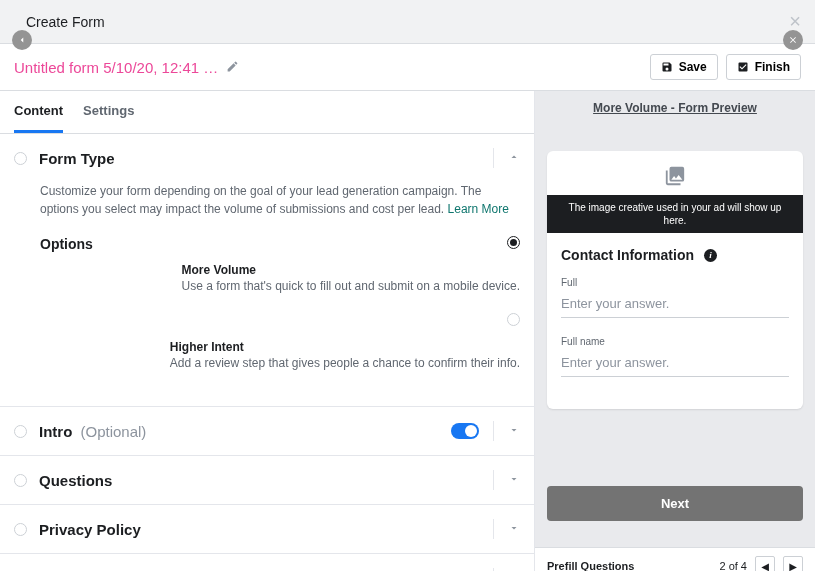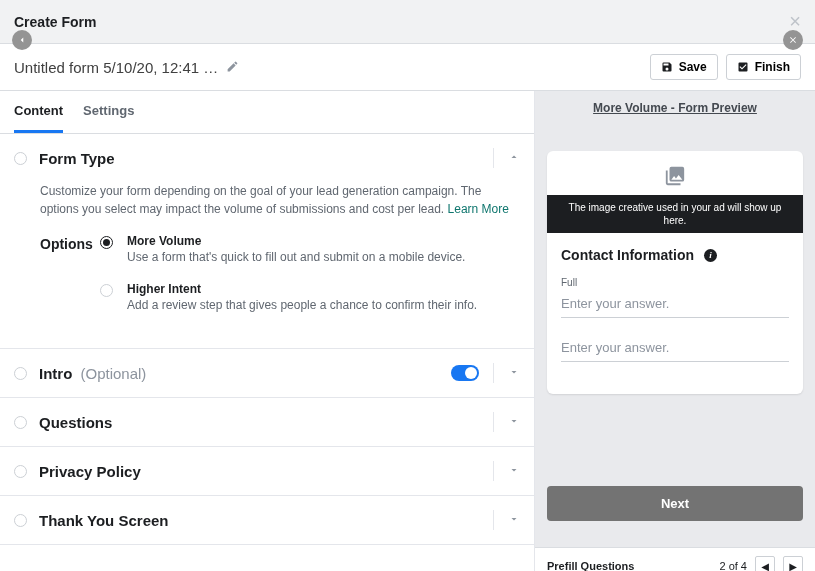--- a/index.html
+++ b/index.html
@@ -1,21 +1,21 @@
 <!DOCTYPE html>
 <html><head>
 <meta charset="utf-8">
 <style>
 * { margin: 0; padding: 0; box-sizing: border-box; }
 body { font-family: Helvetica, Arial, sans-serif; font-size: 13px; color: #1c1e21; background: #fff; width: 815px; height: 571px; overflow: hidden; }
 .modal-header { background: #f1f2f3; border-bottom: 1px solid #dadde1; padding: 10px 14px; display: flex; justify-content: space-between; align-items: center; }
-.modal-title { font-weight: 700; font-size: 14px; }
+.modal-title { font-weight: 400; font-size: 14px; margin-left: 12px; }
 .close-x { color: #bec3c9; font-size: 20px; cursor: pointer; }
 .title-bar { display: flex; justify-content: space-between; align-items: center; padding: 10px 14px; border-bottom: 1px solid #dadde1; }
-.form-name { font-size: 15px; color: #404040; display: flex; align-items: center; gap: 8px; }
+.form-name { font-size: 15px; color: #ec4899; display: flex; align-items: center; gap: 8px; }
 .pencil { color: #8d949e; cursor: pointer; }
 .actions { display: flex; gap: 8px; }
 .btn { display: inline-flex; align-items: center; gap: 6px; padding: 5px 10px; border: 1px solid #ccd0d5; background: #fff; border-radius: 3px; font-weight: 600; font-size: 12px; cursor: pointer; }
 .btn svg { width: 12px; height: 12px; fill: #1c1e21; }
 .main { display: flex; height: calc(571px - 34px - 44px); }
 .left { flex: 1; border-right: 1px solid #e4e6eb; overflow-y: auto; }
 .tabs { display: flex; padding: 0 14px; border-bottom: 1px solid #dadde1; }
 .tab { padding: 12px 0; margin-right: 20px; font-size: 13px; font-weight: 600; color: #606770; cursor: pointer; border-bottom: 3px solid transparent; }
 .tab.active { color: #1c1e21; border-bottom-color: #1877f2; }
 .section { border-bottom: 1px solid #e4e6eb; }
@@ -25,21 +25,21 @@
 .optional { color: #8d949e; font-weight: 400; margin-left: 4px; }
 .section-right { display: flex; align-items: center; gap: 14px; }
 .chevron { color: #8d949e; }
 .divider-v { width: 1px; height: 20px; background: #e4e6eb; }
 .section-body { padding: 0 14px 18px 40px; }
 .section-desc { color: #606770; font-size: 12px; line-height: 1.5; margin-bottom: 4px; }
 .learn-more { color: #0f766e; cursor: pointer; }
 .options-row { display: flex; margin-top: 16px; }
 .options-label { width: 60px; font-size: 14px; font-weight: 600; padding-top: 2px; }
 .option-list { flex: 1; }
-.option { display: flex; align-items: flex-start; gap: 14px; margin-bottom: 18px; }
+.option { display: flex; align-items: flex-end; gap: 14px; margin-bottom: 18px; flex-direction: column; }
 .option .rb { width: 13px; height: 13px; border: 1.5px solid #1c1e21; border-radius: 50%; display: flex; align-items: center; justify-content: center; flex-shrink: 0; margin-top: 2px; cursor: pointer; }
 .option .rb.off { border-color: #ccd0d5; }
 .option .rb .dot { width: 7px; height: 7px; background: #1c1e21; border-radius: 50%; }
 .option-text .opt-title { font-size: 12px; font-weight: 600; margin-bottom: 2px; }
 .option-text .opt-desc { font-size: 12px; color: #606770; }
 .toggle { width: 28px; height: 16px; background: #1877f2; border-radius: 8px; position: relative; cursor: pointer; }
 .toggle::after { content: ''; position: absolute; width: 12px; height: 12px; background: #fff; border-radius: 50%; top: 2px; right: 2px; }
 .right { width: 280px; background: #e9eaed; display: flex; flex-direction: column; }
 .preview-header { text-align: center; font-size: 12px; font-weight: 600; color: #444950; padding: 10px; position: relative; text-decoration: underline; }
 .circle-btn { width: 20px; height: 20px; background: #949494; border-radius: 50%; display: flex; align-items: center; justify-content: center; cursor: pointer; position: absolute; top: 30px; }
@@ -232,20 +232,21 @@
         <div class="card-content">
           <div class="card-title">
             <span>Contact Information</span>
             <span class="info-icon">i</span>
           </div>
           <div class="field">
             <div class="field-label">Full</div>
             <div class="field-input">Enter your answer.</div>
           </div>
           <div class="field">
+            <div class="field-label">Full name</div>
             <div class="field-input">Enter your answer.</div>
           </div>
         </div>
       </div>
       <div class="next-btn">Next</div>
     </div>
     <div class="preview-footer">
       <div class="pf-left">Prefill Questions</div>
       <div class="pf-right">
         <span>2 of 4</span>

